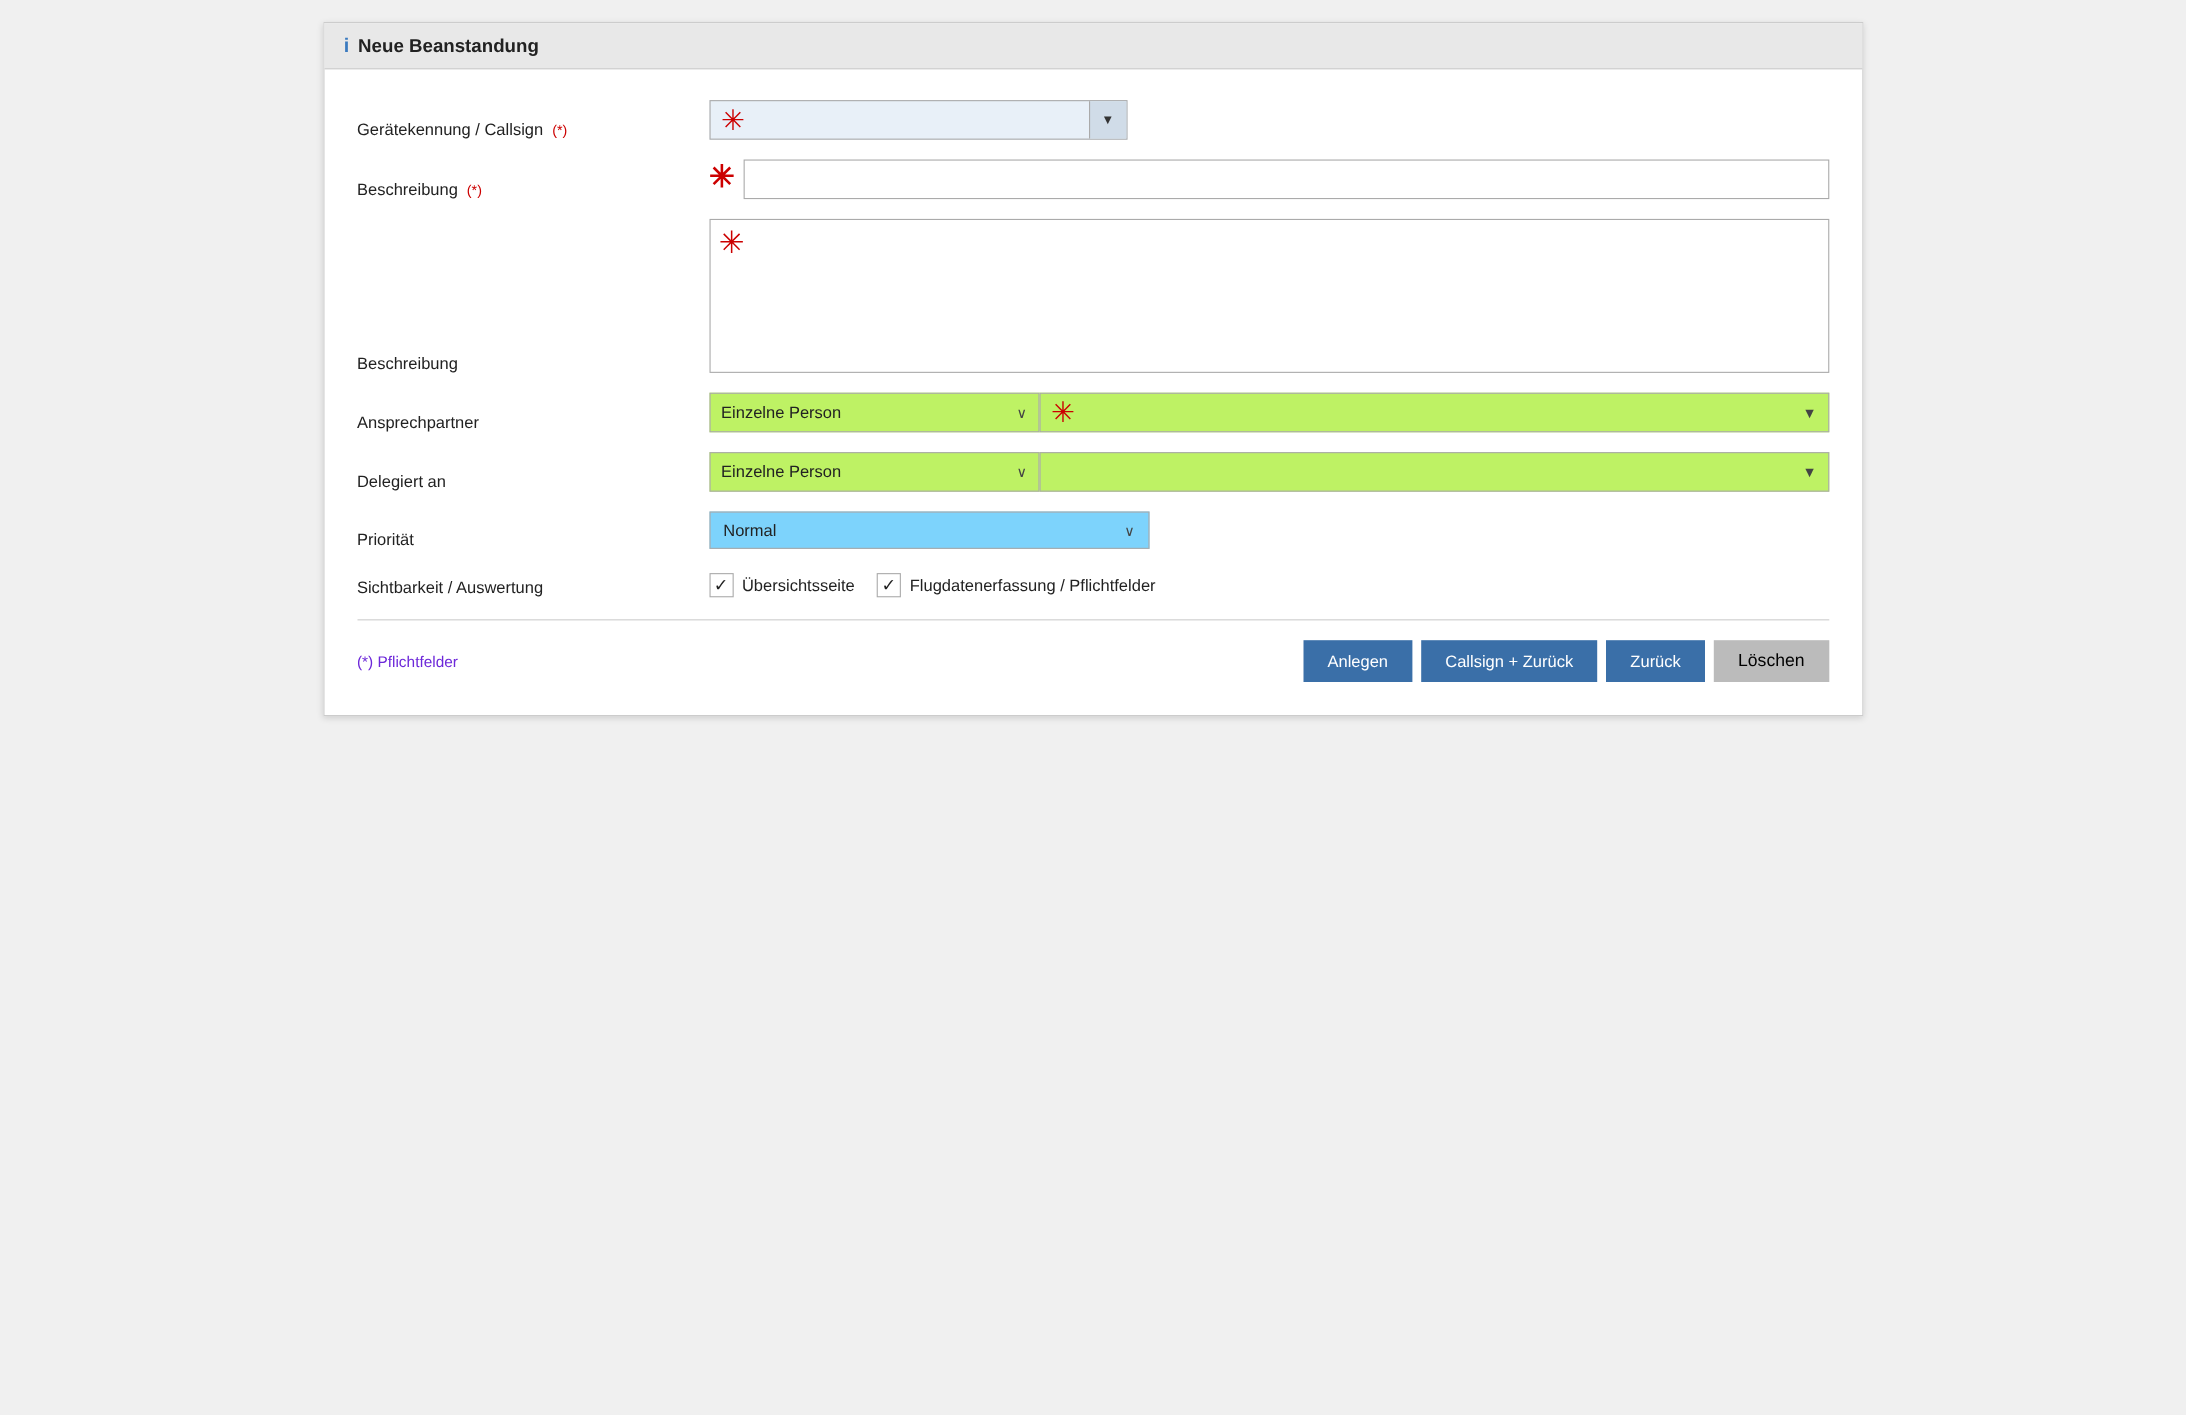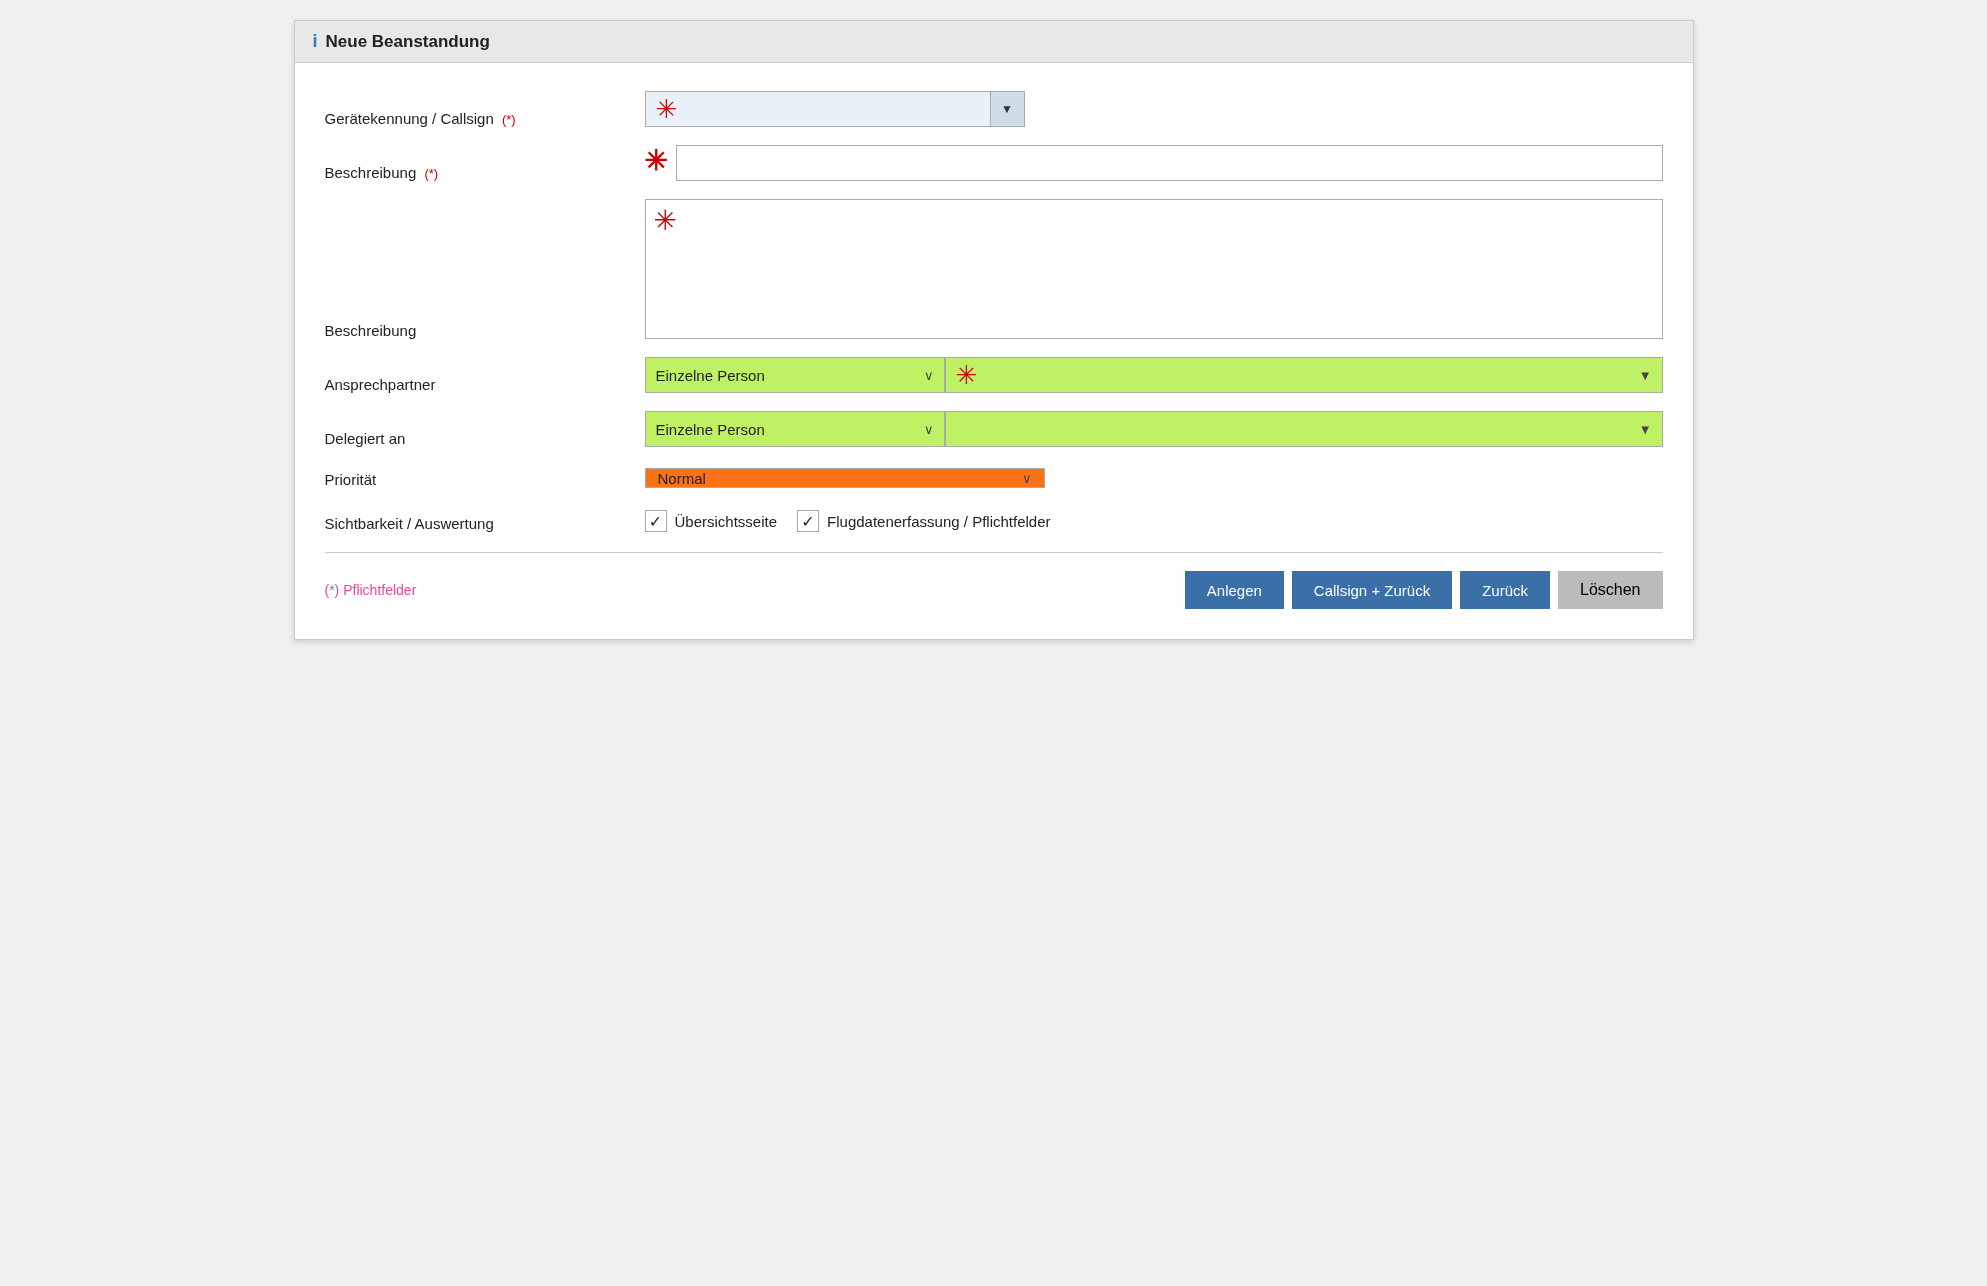--- a/index.html
+++ b/index.html
@@ -189,22 +189,22 @@
     }
 
     .select-asterisk {
       color: #cc0000;
       font-size: 26px;
       margin-right: 8px;
     }
 
     .priority-select {
       border: 1px solid #aaa;
-      background: #f97316;
-      height: 20px;
+      background: #7dd3fc;
+      height: 34px;
       display: flex;
       align-items: center;
       padding: 0 12px;
       cursor: pointer;
       font-size: 15px;
       color: #222;
       width: 400px;
       justify-content: space-between;
     }
 
@@ -261,21 +261,21 @@
       margin: 20px 0 18px 0;
     }
 
     .footer-row {
       display: flex;
       align-items: center;
       padding: 0 0 10px 0;
     }
 
     .pflichtfelder-text {
-      color: #ec4899;
+      color: #6d28d9;
       font-size: 14px;
       margin-right: auto;
     }
 
     .button-group {
       display: flex;
       gap: 8px;
       margin-left: 320px;
     }
 

